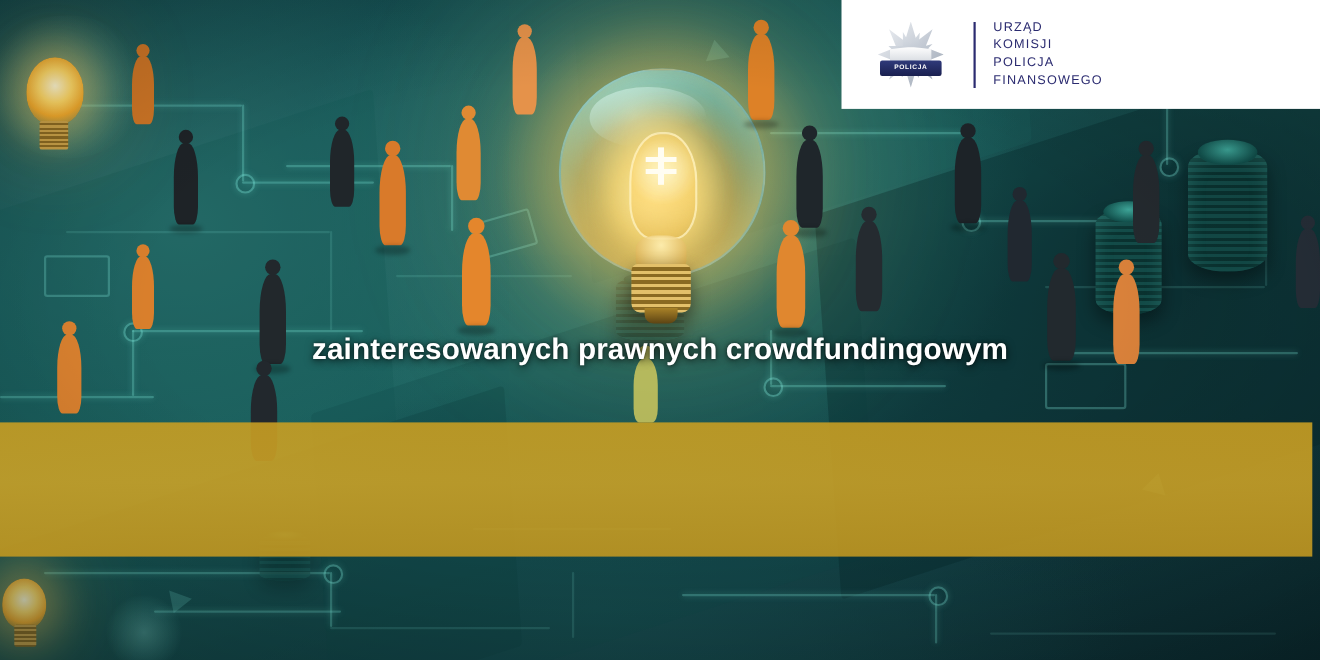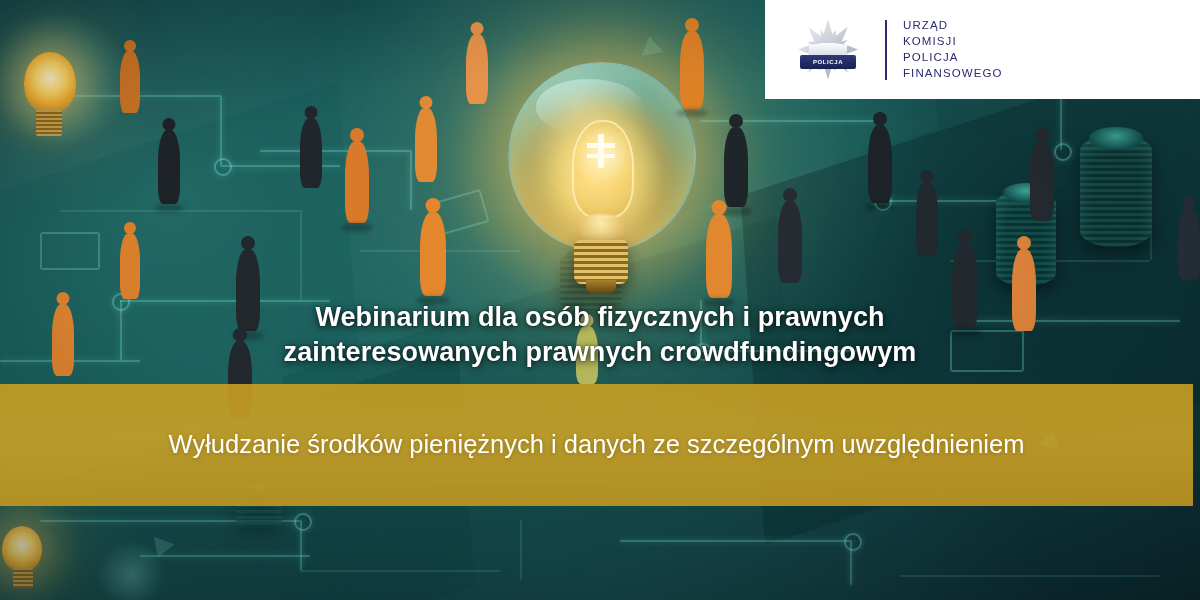--- a/index.html
+++ b/index.html
@@ -375,24 +375,22 @@
     <div class="divider"></div>
     <div class="uknf-sub">
       <span>URZĄD</span>
       <span>KOMISJI</span>
       <span>POLICJA</span>
       <span>FINANSOWEGO</span>
     </div>
   </div>
 
   <div class="title">
-    <div>Webinarium dla osób fizycznych i prawnych</div>
     <div>zainteresowanych prawnych crowdfundingowym</div>
   </div>
 
   <div class="gold-band">
     <div class="gold-text">
-      <div>Wyłudzanie środków pieniężnych i danych ze szczególnym uwzględnieniem</div>
     </div>
   </div>
 
 
 </div>
 
 </body></html>

